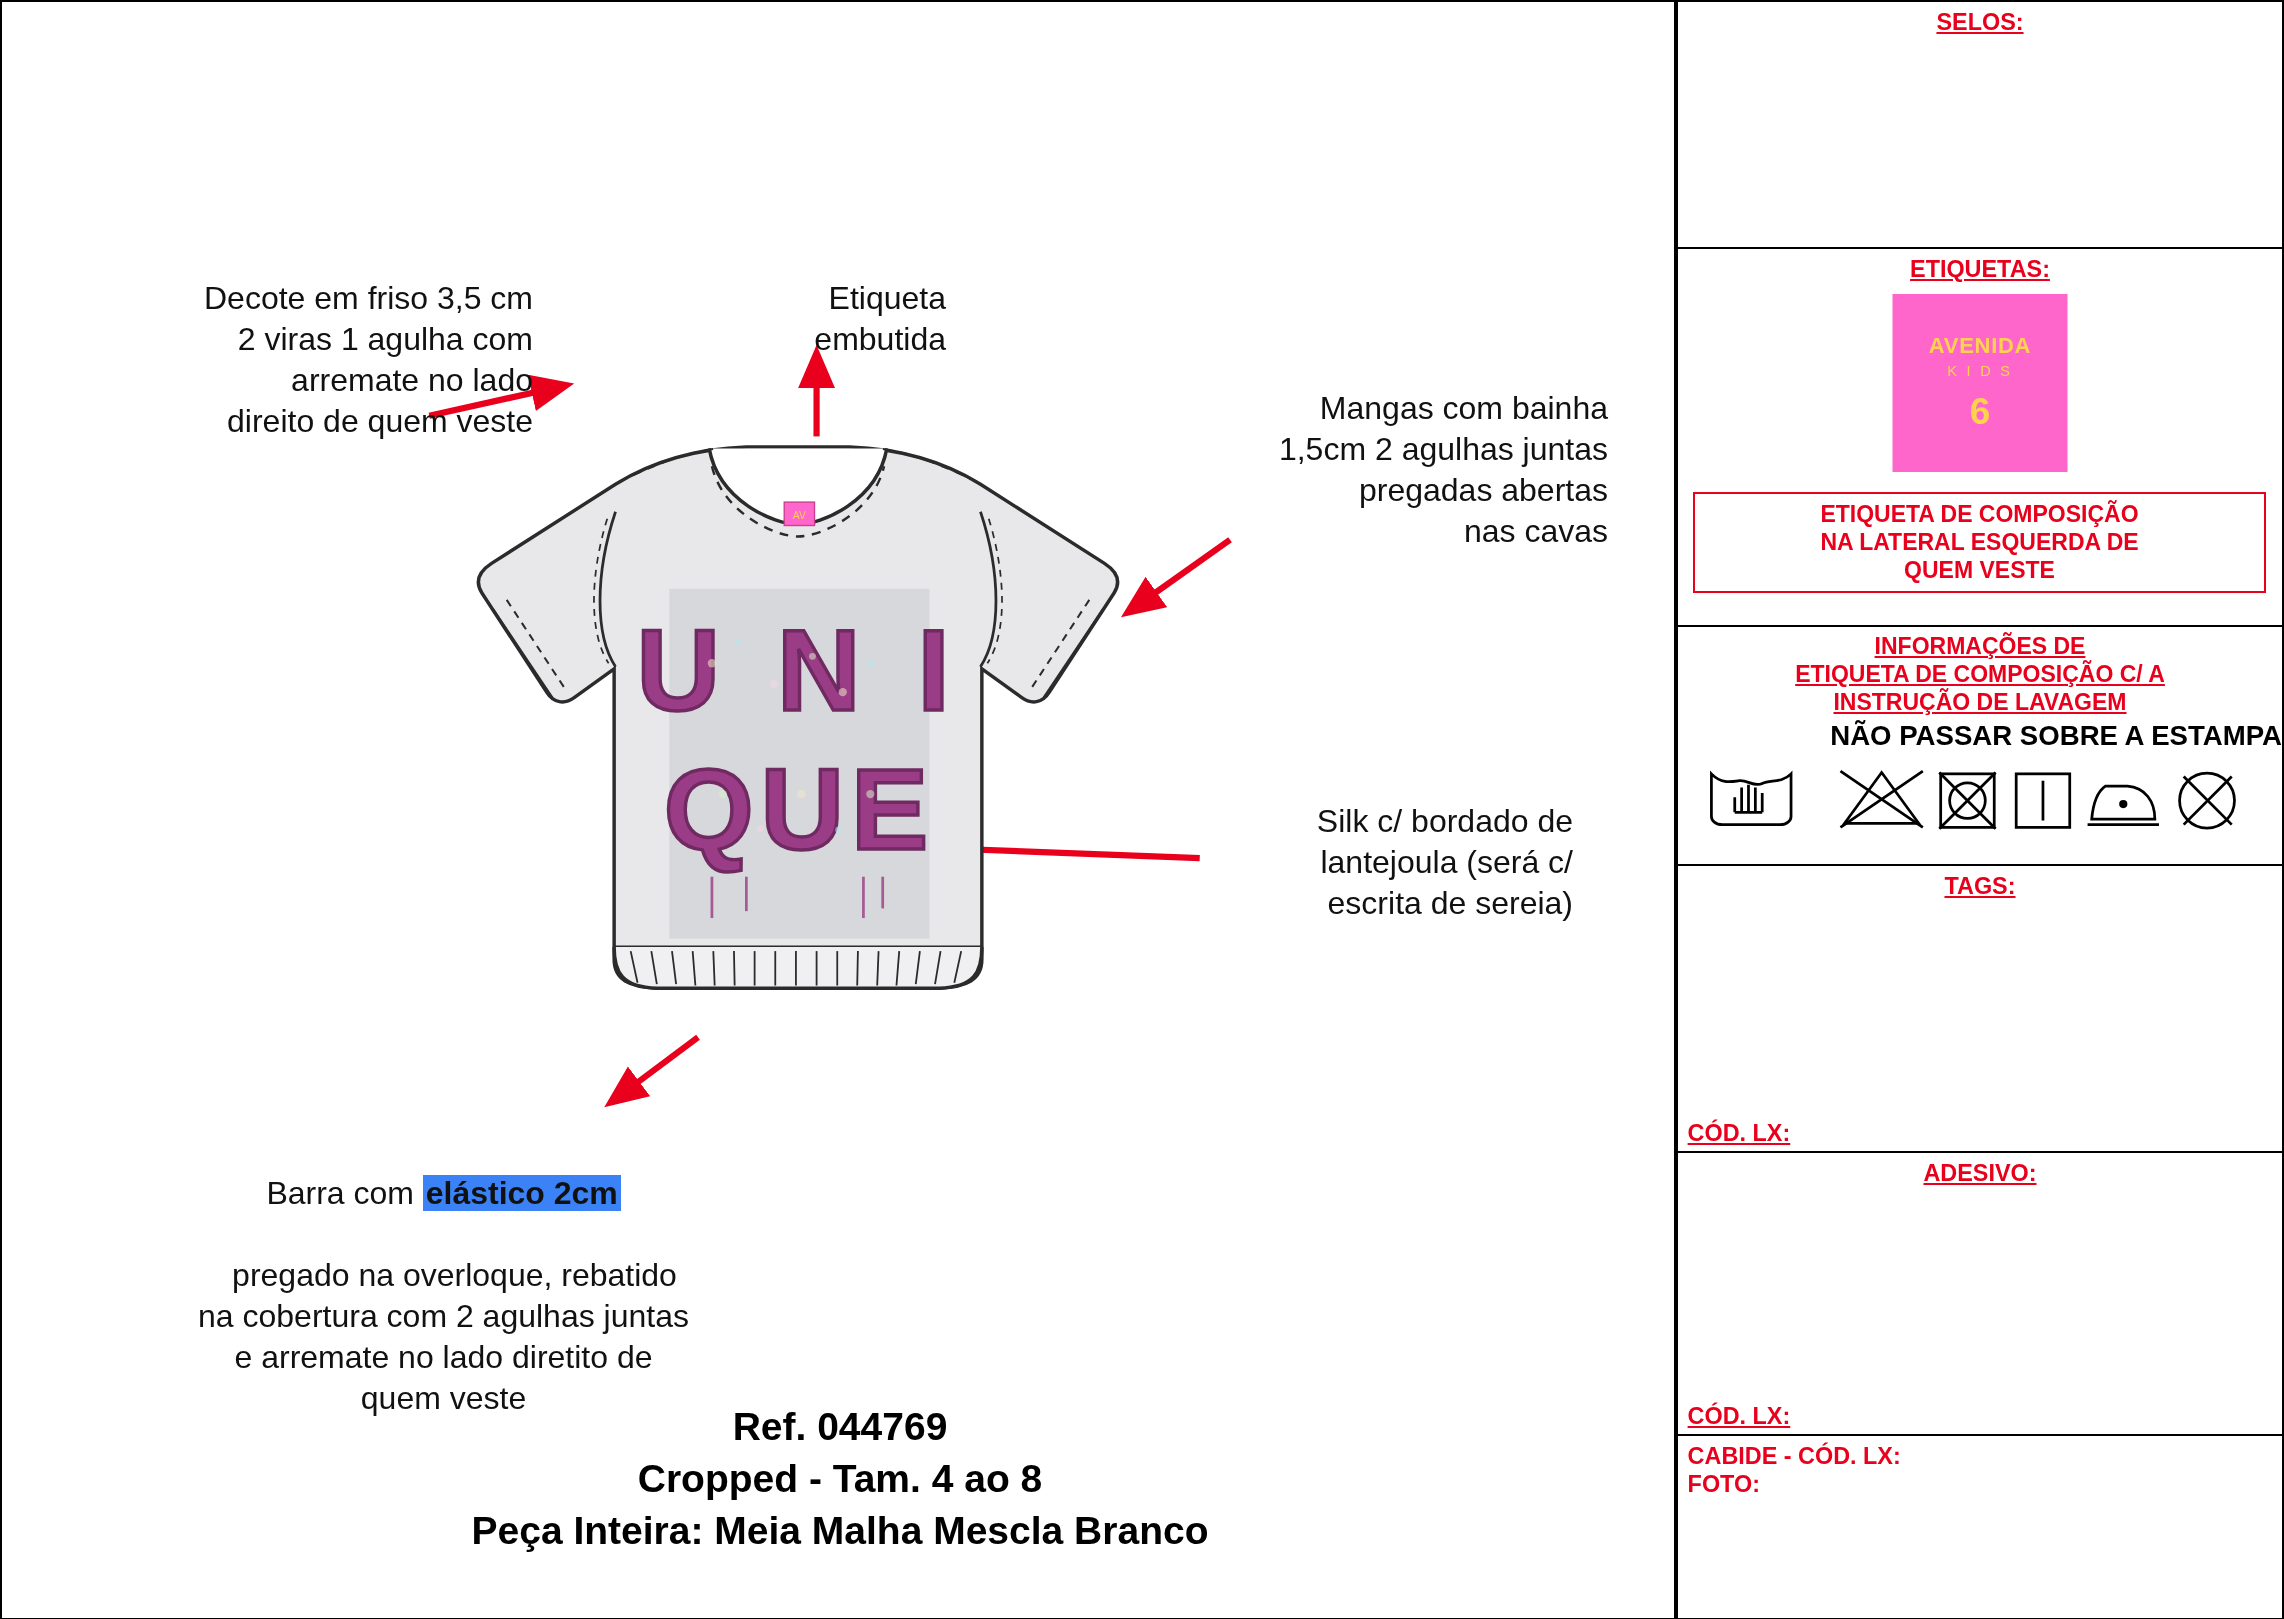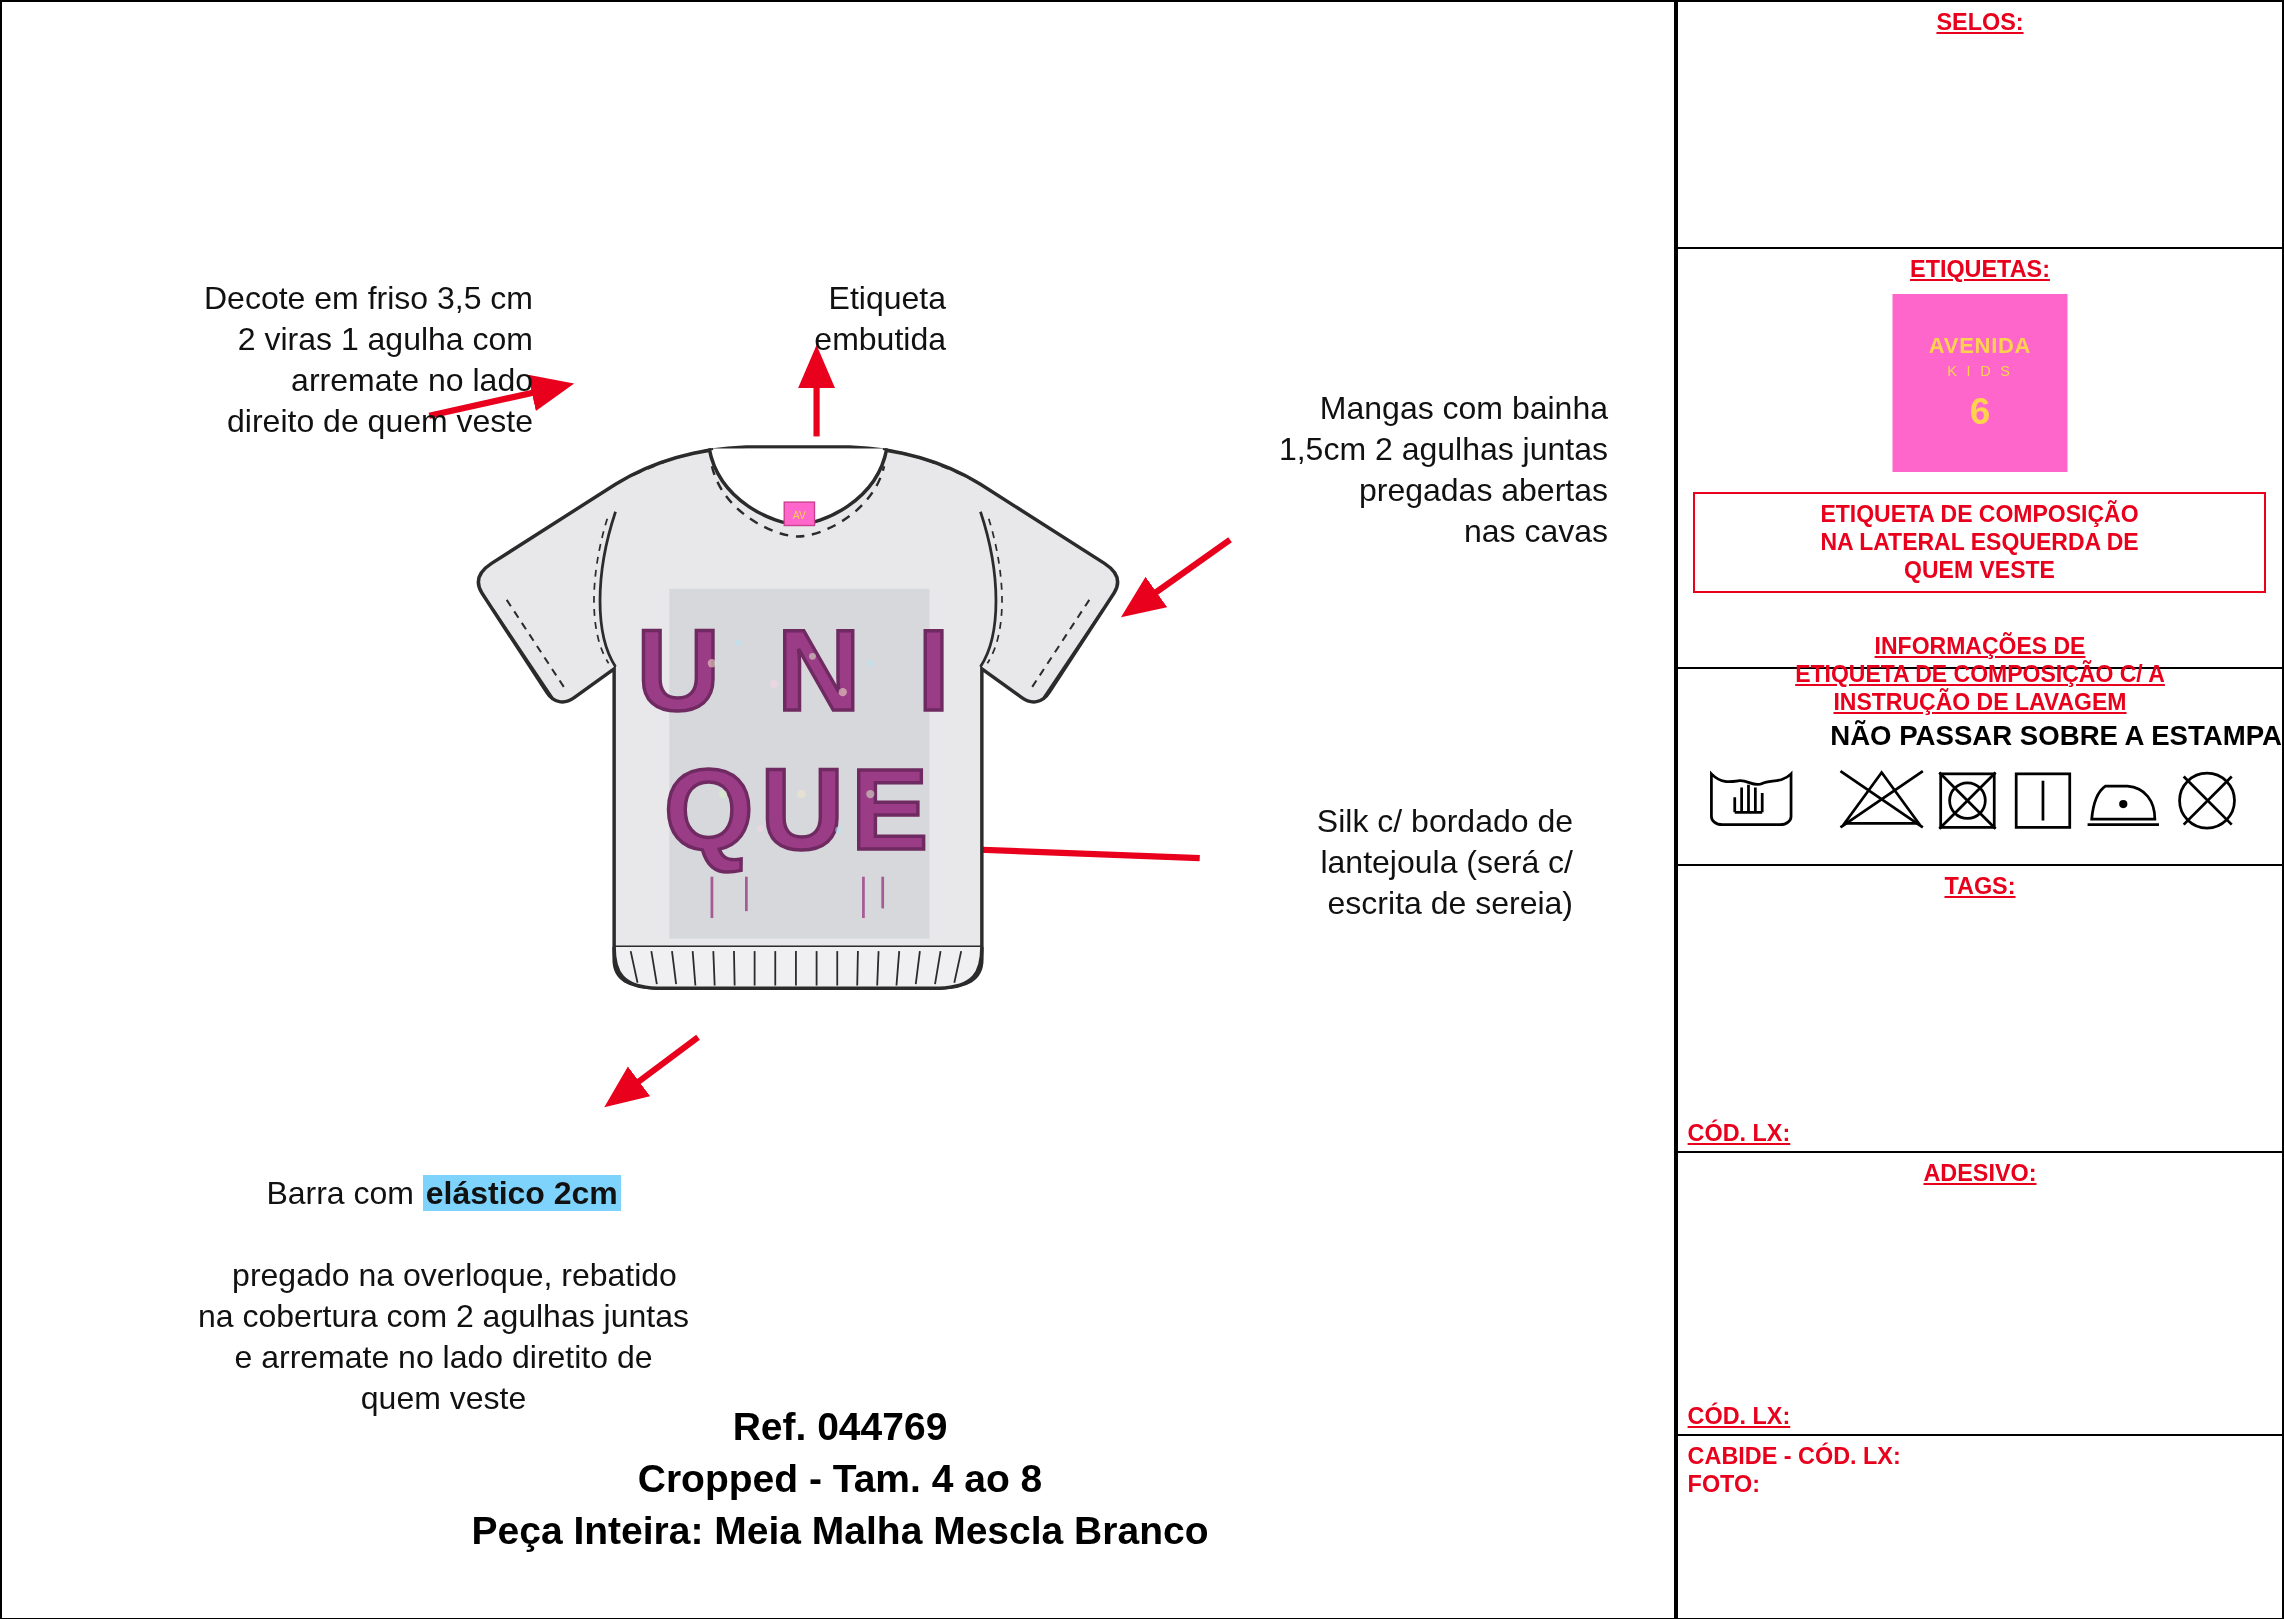--- a/index.html
+++ b/index.html
@@ -35,21 +35,21 @@
   }
 
   .arrow-svg {
     position: absolute;
     left: 0; top: 0;
     width: 1676px; height: 1620px;
     pointer-events: none;
   }
 
   .hl {
-    background: #7dd3fc;
+    background: #3b82f6;
     padding: 0 2.8px;
     font-weight: bold;
   }
 
   
   #garment {
     position: absolute;
     left: 386px;
     top: 434px;
     width: 820px;
@@ -308,21 +308,21 @@
       <div>Peça Inteira: Meia Malha Mescla Branco</div>
     </div>
   </div>
 
   <div id="right-panel">
 
     <div class="rbox" style="top:0; height:247px;">
       <div class="rlabel">SELOS:</div>
     </div>
 
-    <div class="rbox" style="top:247px; height:420px;">
+    <div class="rbox" style="top:247px; height:378px;">
       <div class="rlabel">ETIQUETAS:</div>
       <div id="tag-swatch">
         <div class="brand">AVENIDA</div>
         <div class="sub">K I D S</div>
         <div class="size">6</div>
       </div>
       <div class="comp-box" style="white-space:pre-line;">ETIQUETA DE COMPOSIÇÃO
 NA LATERAL ESQUERDA DE
 QUEM VESTE</div>
     </div>

